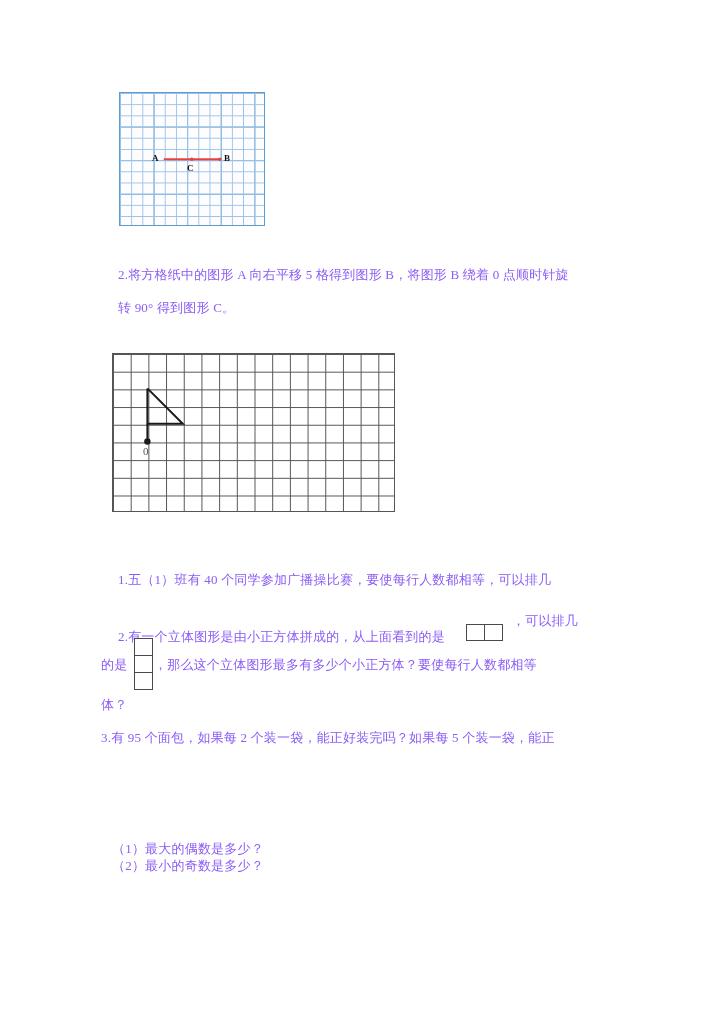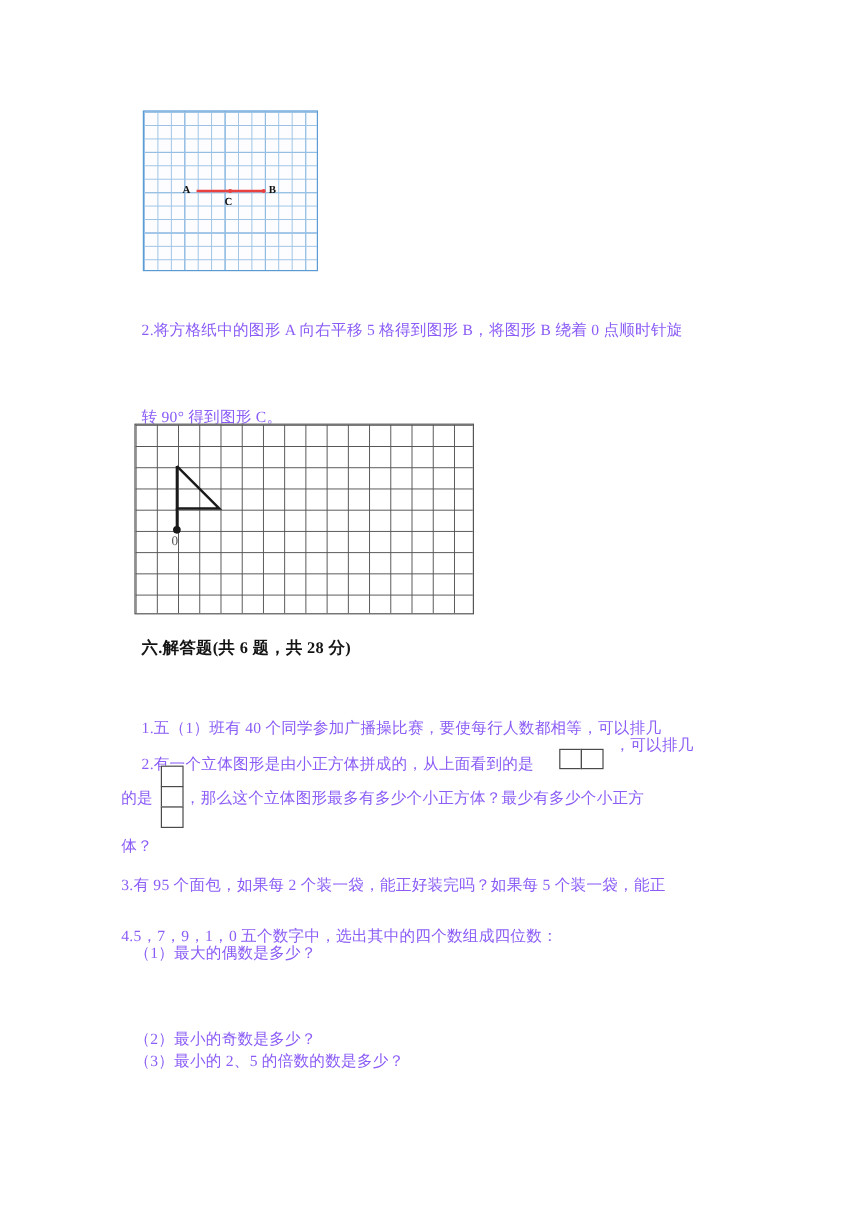--- a/index.html
+++ b/index.html
@@ -150,52 +150,49 @@
       <line x1="44.8" y1="67.2" x2="100.8" y2="67.2" stroke="#e8413f" stroke-width="2.1"></line>
       <circle cx="72.8" cy="67.2" r="1.7" fill="#e8413f"></circle>
       <circle cx="100.8" cy="67.2" r="1.7" fill="#e8413f"></circle>
     </svg>
     <span class="pt-label" style="left:33px; top:62px;">A</span>
     <span class="pt-label" style="left:105px; top:62px;">B</span>
     <span class="pt-label" style="left:68px; top:72px;">C</span>
   </div>
 
   <div class="para" style="left:118px; top:262px; width:498px;">2.将方格纸中的图形 A 向右平移 5 格得到图形 B，将图形 B 绕着 0 点顺时针旋</div>
-  <div class="para" style="left:118px; top:295px; width:498px;margin-top:40px;">转 90°  得到图形 C。</div>
+  <div class="para" style="left:118px; top:295px; width:498px;">转 90°  得到图形 C。</div>
 
   <div id="figure-two">
     <div class="black-grid"></div>
     <svg width="283" height="159">
       <polyline points="35.4,35.4 35.4,70.8 70.8,70.8 35.4,35.4" fill="none" stroke="#1a1a1a" stroke-width="2"></polyline>
       <line x1="35.4" y1="70.8" x2="35.4" y2="88.5" stroke="#1a1a1a" stroke-width="2"></line>
       <circle cx="35.4" cy="88.5" r="3.2" fill="#1a1a1a"></circle>
     </svg>
     <span class="o-label" style="left:31px; top:93px;">0</span>
   </div>
 
-  <div class="section-head" style="left:118px; top:531px;">六.解答题(共 6 题，共 28 分)</div>
 
-  <div class="para para-tight" style="left:118px; top:597px; width:500px;">1.五（1）班有 40 个同学参加广播操比赛，要使每行人数都相等，可以排几</div>
+  <div class="para para-tight" style="left:118px; top:570px; width:500px;">1.五（1）班有 40 个同学参加广播操比赛，要使每行人数都相等，可以排几</div>
 
   <div class="para para-tight" style="left:118px; top:611px; width:500px;margin-top:16px;">2.有一个立体图形是由小正方体拼成的，从上面看到的是</div>
   <div class="shape-h" style="left:466px; top:624px;">
     <div class="cell"></div>
     <div class="cell"></div>
   </div>
   <div class="para para-tight" style="left:512px; top:611px; width:120px;">，可以排几</div>
 
   <div class="para para-tight" style="left:101px; top:655px; width:40px;">的是</div>
   <div class="shape-v" style="left:134px; top:638px;">
     <div class="cell"></div>
     <div class="cell"></div>
     <div class="cell"></div>
   </div>
-  <div class="para para-tight" style="left:154px; top:655px; width:470px;">，那么这个立体图形最多有多少个小正方体？最少有多少个小正方</div>
+  <div class="para para-tight" style="left:154px; top:655px; width:470px;">，那么这个立体图形最多有多少个小正方体？要使每行人数都相等</div>
   <div class="para para-tight" style="left:101px; top:695px; width:200px;">体？</div>
 
   <div class="para para-tight" style="left:101px; top:728px; width:520px;">3.有 95 个面包，如果每 2 个装一袋，能正好装完吗？如果每 5 个装一袋，能正</div>
 
-  <div class="para para-tight" style="left:101px; top:770px; width:520px;">4.5，7，9，1，0 五个数字中，选出其中的四个数组成四位数：</div>
-  <div class="para para-tight" style="left:112px; top:784px; width:520px;">（1）最大的偶数是多少？</div>
+  <div class="para para-tight" style="left:112px; top:839px; width:520px;">（1）最大的偶数是多少？</div>
   <div class="para para-tight" style="left:112px; top:840px; width:520px;margin-top:16px;">（2）最小的奇数是多少？</div>
-  <div class="para para-tight" style="left:112px; top:874px; width:520px;">（3）最小的 2、5 的倍数的数是多少？</div>
 
 </div>
 
 </body></html>

